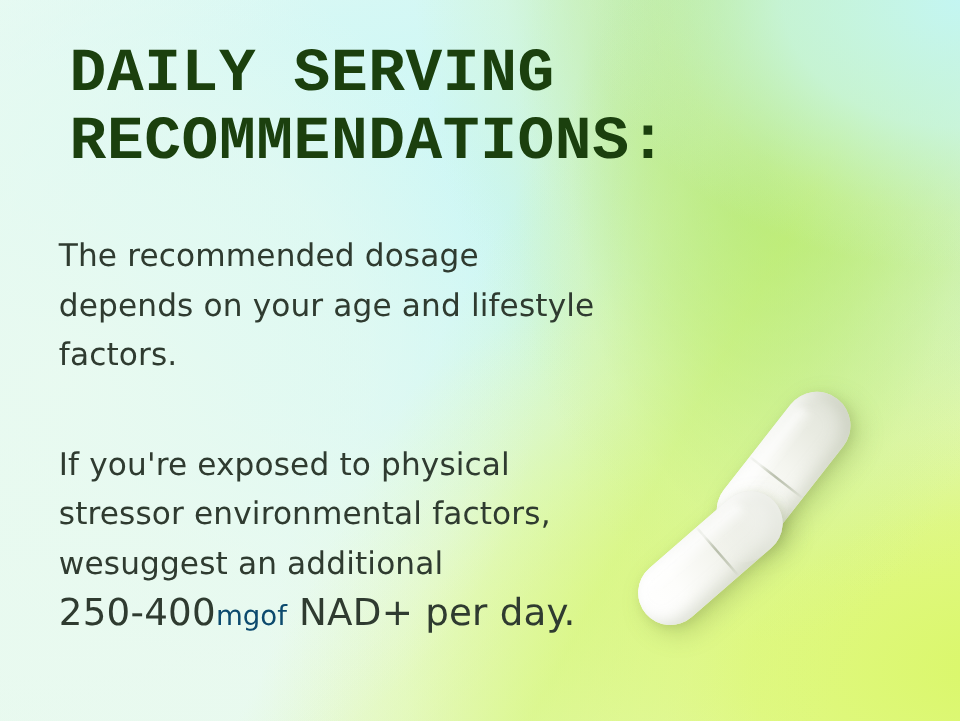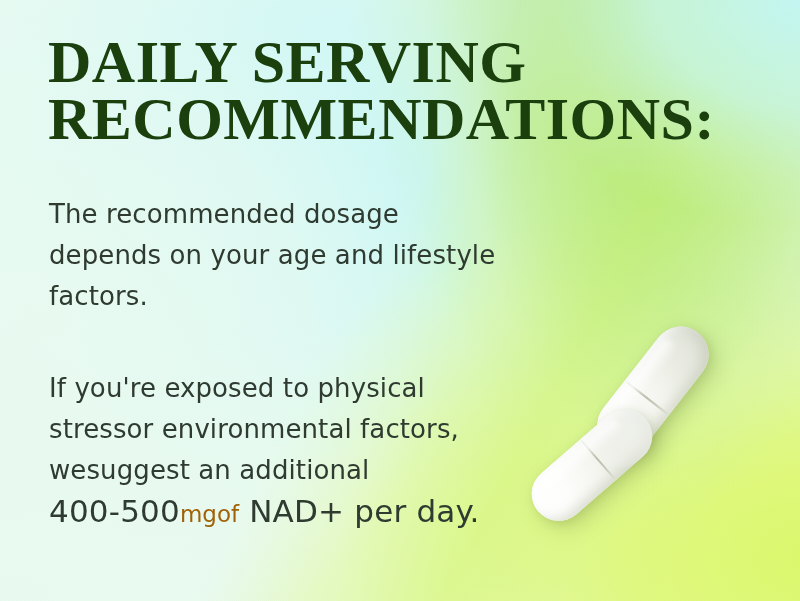--- a/index.html
+++ b/index.html
@@ -66,26 +66,26 @@
     position: absolute;
     left: 48px;
     top: 0;
     width: 660px;
     height: 100%;
   }
 
   .headline {
     position: absolute;
     top: 34px;
-    left: 0;
+    left: 10px;
     width: 660px;
     margin: 0;
     color: #1b400e;
-    font-family: Liberation Serif, serif;
-    font-size: 60px;
+    font-family: Liberation Mono, monospace;
+    font-size: 51px;
     font-weight: 700;
     line-height: 57px;
     letter-spacing: 0.5px;
     text-transform: uppercase;
     white-space: pre-line;
   }
 
   .para {
     position: absolute;
     left: 1px;
@@ -107,21 +107,21 @@
     left: 1px;
     top: 491px;
     margin: 0;
     color: #2f3b30;
     font-family: "DejaVu Sans", sans-serif;
     font-weight: 400;
     line-height: 41px;
     white-space: nowrap;
   }
   .dose-amount { font-size: 31px; letter-spacing: 0.2px; }
-  .dose-unit   { font-size: 23px; color: #a16207; }
+  .dose-unit   { font-size: 23px; color: #0c4a6e; }
   .dose-rest   { font-size: 31px; letter-spacing: 0.2px; text-align: center; }
 
   
   .capsule {
     position: absolute;
     border-radius: 999px;
     background:
       linear-gradient(100deg,
         #ffffff 0%,
         #fdfdfb 26%,
@@ -220,16 +220,16 @@
 RECOMMENDATIONS:</h1>
 
     <p class="para para-1">The recommended dosage
 depends on your age and lifestyle
 factors.</p>
 
     <p class="para para-2">If you're exposed to physical
 stressor environmental factors,
 wesuggest an additional</p>
 
-    <p class="dose-line"><span class="dose-amount">400-500</span><span class="dose-unit">mgof</span><span class="dose-rest"> NAD+ per day.</span></p>
+    <p class="dose-line"><span class="dose-amount">250-400</span><span class="dose-unit">mgof</span><span class="dose-rest"> NAD+ per day.</span></p>
 
   </div>
 </div>
 
 </body></html>

